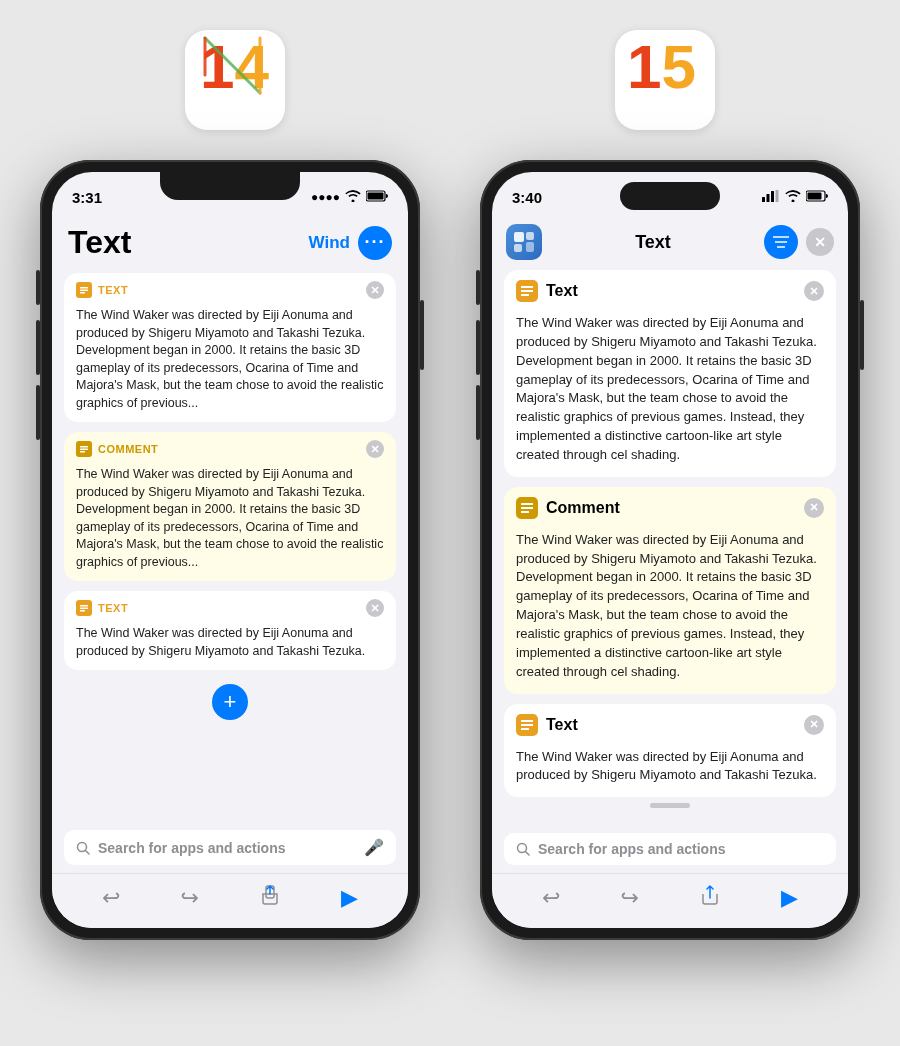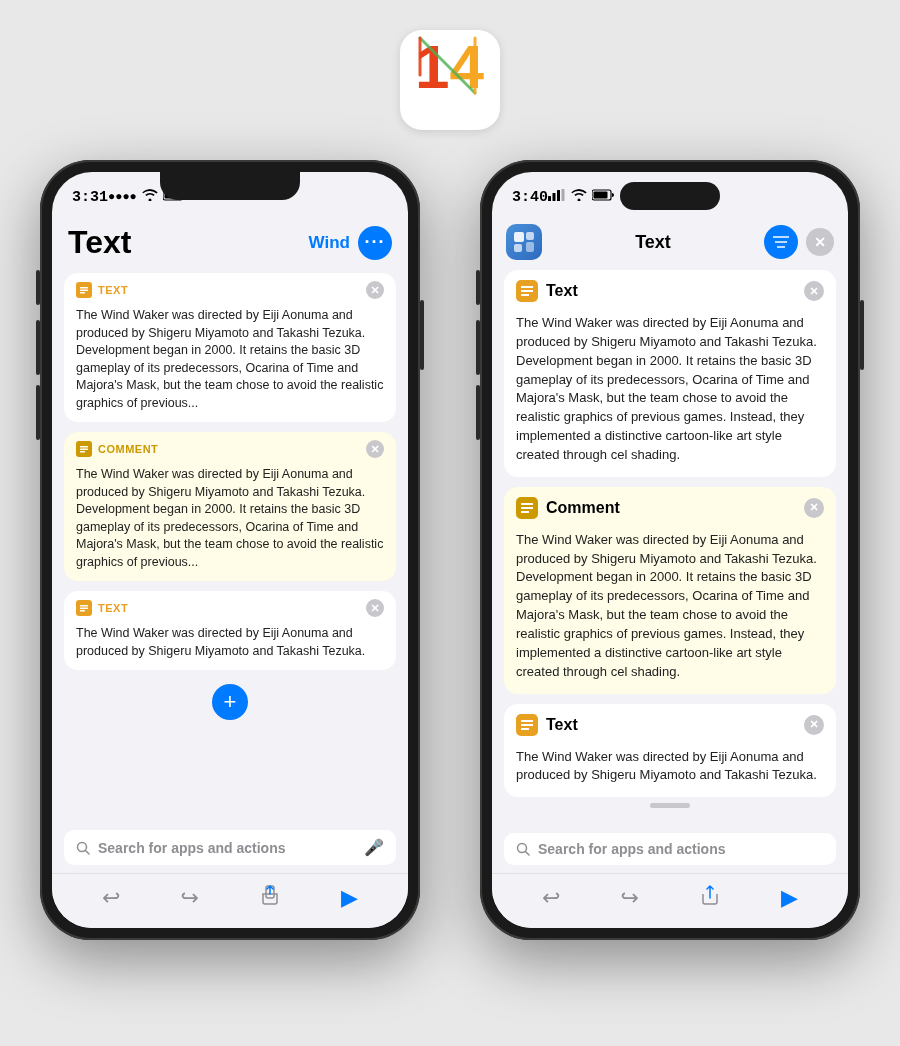--- a/index.html
+++ b/index.html
@@ -88,27 +88,27 @@
       height: 28px;
       background: #1a1a1a;
       border-radius: 20px;
       z-index: 10;
     }
 
     .status-bar {
       height: 44px;
       display: flex;
       align-items: center;
+      justify-content: space-between;
       padding: 0 20px;
       padding-top: 6px;
       font-size: 13px;
       font-weight: 600;
       position: relative;
       z-index: 5;
-      font-family: Liberation Mono, monospace;
     }
 
     .status-bar-time {
       font-size: 15px;
       font-weight: 600;
       color: #000;
     }
 
     .status-bar-icons {
       display: flex;
@@ -478,20 +478,27 @@
 
       <text x="5" y="58" font-family="Arial" font-size="62" font-weight="700">
         <tspan fill="#E8421A">1</tspan><tspan fill="#F5A623">4</tspan>
       </text>
       <line x1="10" y1="8" x2="65" y2="63" stroke="#4CAF50" stroke-width="3" stroke-linecap="round" opacity="0.8"></line>
       <line x1="10" y1="8" x2="10" y2="45" stroke="#E8421A" stroke-width="3" stroke-linecap="round" opacity="0.9"></line>
       <line x1="65" y1="8" x2="65" y2="63" stroke="#F5A623" stroke-width="3" stroke-linecap="round" opacity="0.9"></line>
     </svg>
   </div>
 
+  <div class="ios-badge">
+    <svg viewBox="0 0 80 70" fill="none" xmlns="http://www.w3.org/2000/svg">
+      <text x="2" y="58" font-family="Arial" font-size="62" font-weight="700">
+        <tspan fill="#E8421A">1</tspan><tspan fill="#F5A623">5</tspan>
+      </text>
+    </svg>
+  </div>
 </div>
 
 <div class="phones-row">
 
   <div class="phone-frame">
     <div class="side-btn-right"></div>
     <div class="side-btn-left1"></div>
     <div class="side-btn-left2"></div>
     <div class="side-btn-left3"></div>
     <div class="phone-screen">

